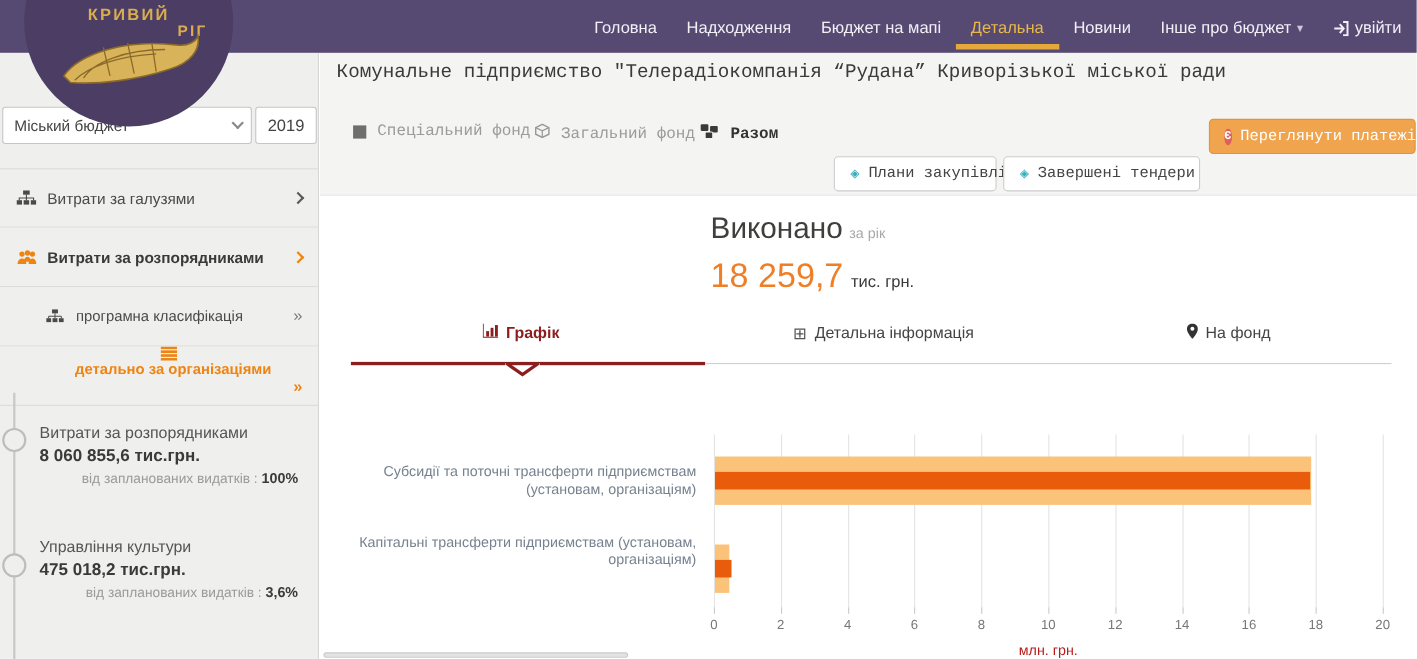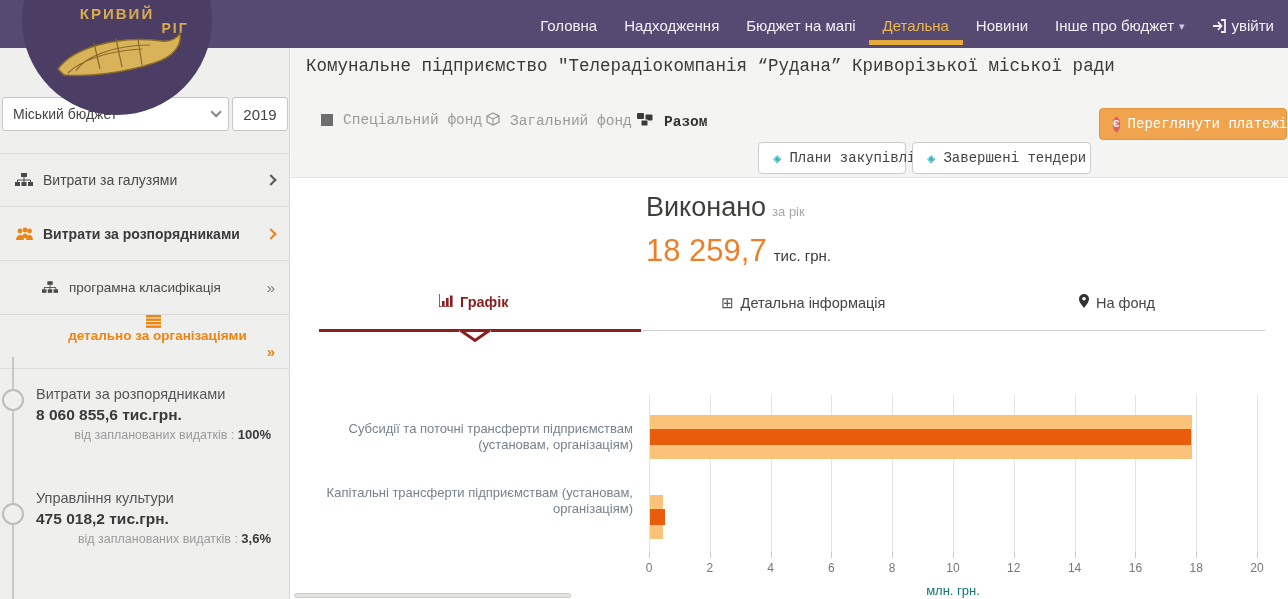--- a/index.html
+++ b/index.html
@@ -88,21 +88,21 @@
   .vt-line-dark { position:absolute; left:28px; top:39px; width:322px; height:3px; background:#8b1f1f; }
   .vt-line-gray { position:absolute; left:350px; top:40px; width:624px; height:1px; background:#cfcfcd; }
   .vt-caret { position:absolute; left:168px; top:40px; }
   .ic-table { font-size:15px; color:#555; }
 
   
   .chart { position:absolute; left:0; top:167px; width:100%; height:254px; }
   .grid-v { position:absolute; top:50px; width:1px; height:157px; background:#e4e4e2; }
   .tick-m { position:absolute; top:207px; width:1px; height:6px; background:#c9c9c7; }
   .tick-l { position:absolute; top:216px; width:40px; text-align:center; font-size:12px; color:#777; }
-  .x-label { position:absolute; top:238px; width:120px; text-align:center; font-size:13px; color:#0f766e; }
+  .x-label { position:absolute; top:238px; width:120px; text-align:center; font-size:13px; color:#b91c1c; }
   .cat-label { position:absolute; left:0; width:342px; text-align:right; font-size:13px; line-height:16px; color:#76828e; }
   .bar { position:absolute; }
   .thumb { position:absolute; left:3px; bottom:1px; width:277px; height:5px; background:#e3e3e1; border:1px solid #cbcbc9; border-radius:3px; cursor:pointer;}
 </style>
 </head>
 <body>
 
 <div class="page">
 
   <div class="topbar">

